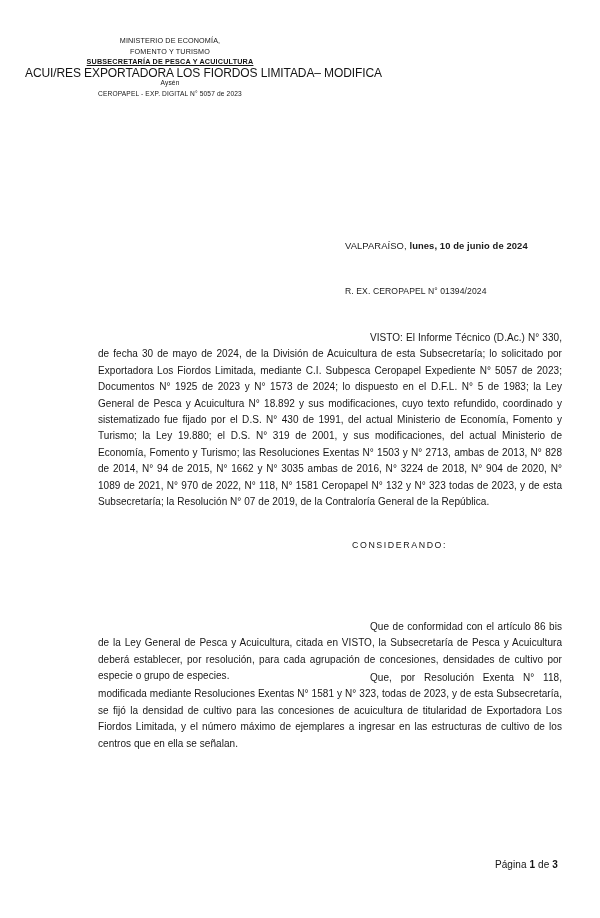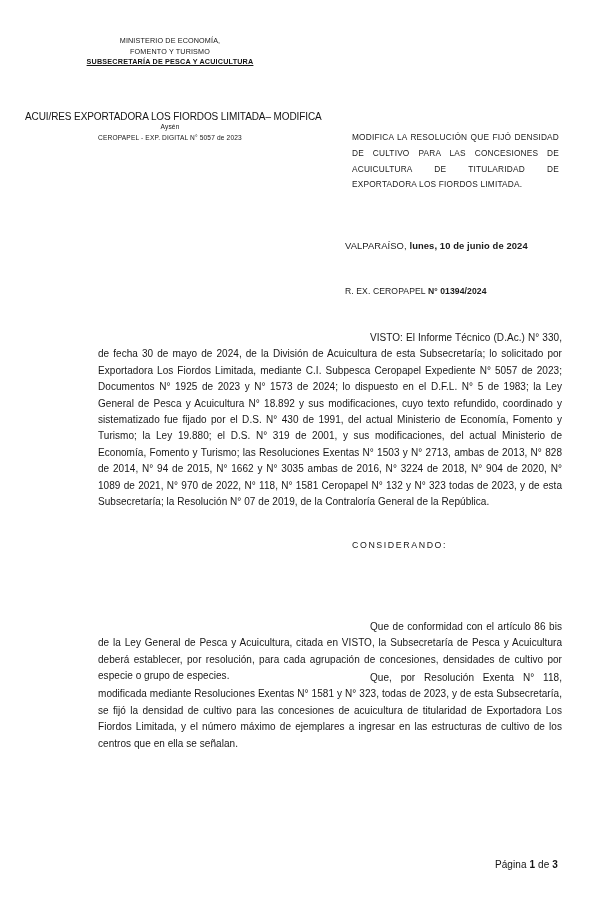--- a/index.html
+++ b/index.html
@@ -32,25 +32,24 @@
     letter-spacing: 0.15px;
     color: #141414;
   }
   .letterhead .lh-line { white-space: nowrap; }
   .letterhead .lh-underline {
     text-decoration: underline;
     font-weight: bold;
     letter-spacing: 0.2px;
   }
   .letterhead .lh-wide {
-    font-size: 10px;
+    font-size: 12px;
     letter-spacing: -0.1px;
     margin-left: -20px;
     margin-right: -20px;
-    margin-top: 44px;
   }
   .letterhead .lh-small {
     font-size: 6.6px;
   }
 
   
   .subject-block {
     position: absolute;
     left: 352px;
     top: 130px;
@@ -78,21 +77,21 @@
   
   .res-number {
     position: absolute;
     left: 345px;
     top: 286px;
     font-size: 8.6px;
     letter-spacing: 0.1px;
     white-space: nowrap;
   }
   .res-number .rn-label { font-weight: normal; }
-  .res-number .rn-value { font-weight: bold; }
+  .res-number .rn-value { font-weight: normal; }
 
   
   .body-block {
     position: absolute;
     left: 98px;
     width: 464px;
   }
   .para {
     font-size: 10px;
     line-height: 16.4px;
@@ -140,21 +139,20 @@
 
   <div class="letterhead">
     <div class="lh-line">MINISTERIO DE ECONOMÍA,</div>
     <div class="lh-line">FOMENTO Y TURISMO</div>
     <div class="lh-line lh-underline">SUBSECRETARÍA DE PESCA Y ACUICULTURA</div>
     <div class="lh-line lh-wide">ACUI/RES EXPORTADORA LOS FIORDOS LIMITADA– MODIFICA</div>
     <div class="lh-line lh-small">Aysén</div>
     <div class="lh-line lh-small">CEROPAPEL - EXP. DIGITAL N° 5057 de 2023</div>
   </div>
 
-  <div class="subject-block">MODIFICA LA RESOLUCIÓN QUE FIJÓ DENSIDAD DE CULTIVO PARA LAS CONCESIONES DE ACUICULTURA DE TITULARIDAD DE EXPORTADORA LOS FIORDOS LIMITADA.</div>
 
   <div class="place-date">
     <span class="city">VALPARAÍSO, </span><span class="date">lunes, 10 de junio de 2024</span>
   </div>
 
   <div class="res-number">
     <span class="rn-label">R. EX. CEROPAPEL </span><span class="rn-value">N° 01394/2024</span>
   </div>
 
   <div class="body-block para" id="visto-paragraph">VISTO: El Informe Técnico (D.Ac.) N° 330, de fecha 30 de mayo de 2024, de la División de Acuicultura de esta Subsecretaría; lo solicitado por Exportadora Los Fiordos Limitada, mediante C.I. Subpesca Ceropapel Expediente N° 5057 de 2023; Documentos N° 1925 de 2023 y N° 1573 de 2024; lo dispuesto en el D.F.L. N° 5 de 1983; la Ley General de Pesca y Acuicultura N° 18.892 y sus modificaciones, cuyo texto refundido, coordinado y sistematizado fue fijado por el D.S. N° 430 de 1991, del actual Ministerio de Economía, Fomento y Turismo; la Ley 19.880; el D.S. N° 319 de 2001, y sus modificaciones, del actual Ministerio de Economía, Fomento y Turismo; las Resoluciones Exentas N° 1503 y N° 2713, ambas de 2013, N° 828 de 2014, N° 94 de 2015, N° 1662 y N° 3035 ambas de 2016, N° 3224 de 2018, N° 904 de 2020, N° 1089 de 2021, N° 970 de 2022, N° 118, N° 1581 Ceropapel N° 132 y N° 323 todas de 2023, y de esta Subsecretaría; la Resolución N° 07 de 2019, de la Contraloría General de la República.</div>

